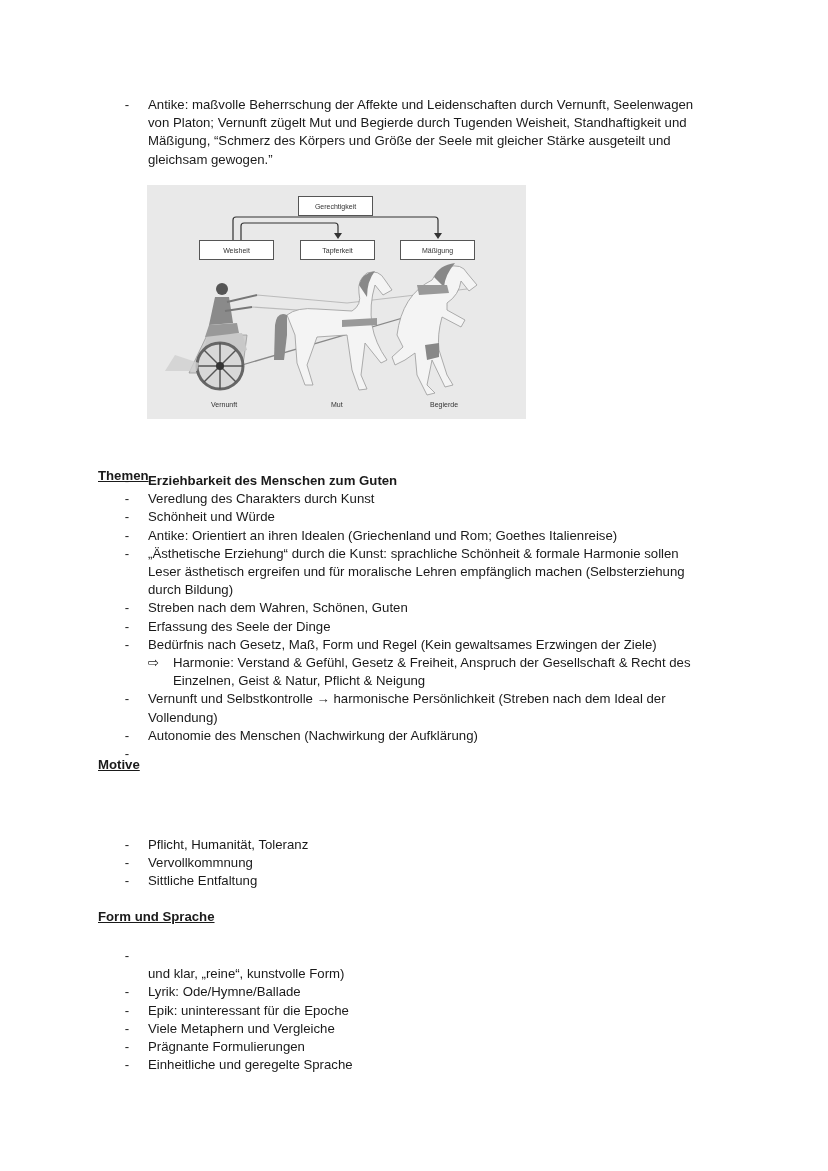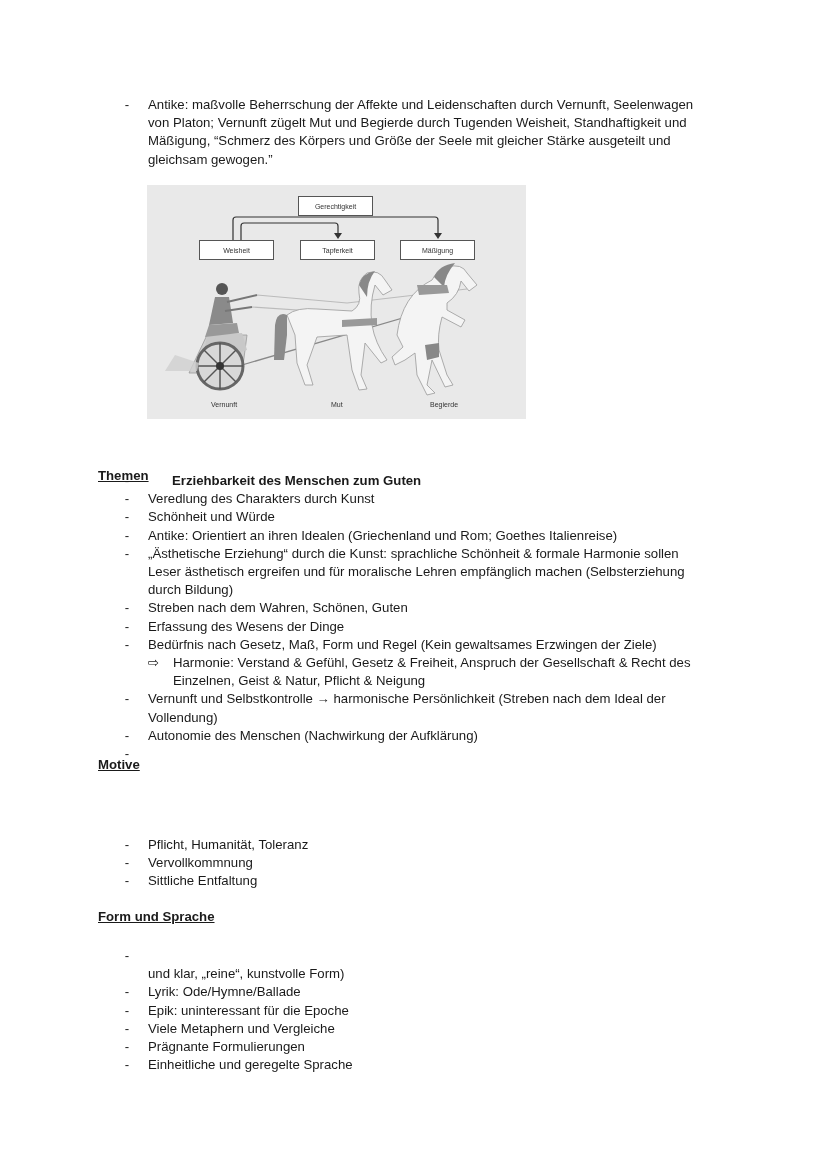--- a/index.html
+++ b/index.html
@@ -10,21 +10,21 @@
   }
   .page { position: absolute; left: 0; top: 0; width: 828px; height: 1171px; }
   ul.dash { list-style: none; margin: 0; padding: 0; }
   ul.dash > li {
     position: relative; padding-left: 148px; line-height: 18.2px; margin: 0;
     width: 580px;
   }
   ul.dash > li .bullet {
     position: absolute; left: 122px; top: 0; width: 10px; text-align: center;
   }
-  ul.dash > li.bold .txt { font-weight: bold; margin-left: 24px; }
+  ul.dash > li.bold .txt { font-weight: bold; }
   .sub {
     position: relative; padding-left: 25px; line-height: 18.2px; width: 555px;
   }
   .sub .arrow { position: absolute; left: 0; top: 0; }
   .heading {
     position: absolute; left: 98px; font-weight: bold; text-decoration: underline;
     font-size: 13.2px;
   }
   .block { position: absolute; left: 0; }
   .figure {
@@ -144,21 +144,21 @@
           <span>Leser ästhetisch ergreifen und für moralische Lehren empfänglich machen (Selbsterziehung</span><br>
           <span>durch Bildung)</span>
         </span>
       </li>
       <li>
         <span class="bullet">-</span>
         <span class="txt">Streben nach dem Wahren, Schönen, Guten</span>
       </li>
       <li>
         <span class="bullet">-</span>
-        <span class="txt">Erfassung des Wesens der Dinge</span>
+        <span class="txt">Erfassung des Seele der Dinge</span>
       </li>
       <li>
         <span class="bullet">-</span>
         <span class="txt">Bedürfnis nach Gesetz, Maß, Form und Regel (Kein gewaltsames Erzwingen der Ziele)</span>
         <div class="sub">
           <span class="arrow">⇨</span>
           <span>Harmonie: Verstand &amp; Gefühl, Gesetz &amp; Freiheit, Anspruch der Gesellschaft &amp; Recht des</span><br>
           <span>Einzelnen, Geist &amp; Natur, Pflicht &amp; Neigung</span>
         </div>
       </li>

